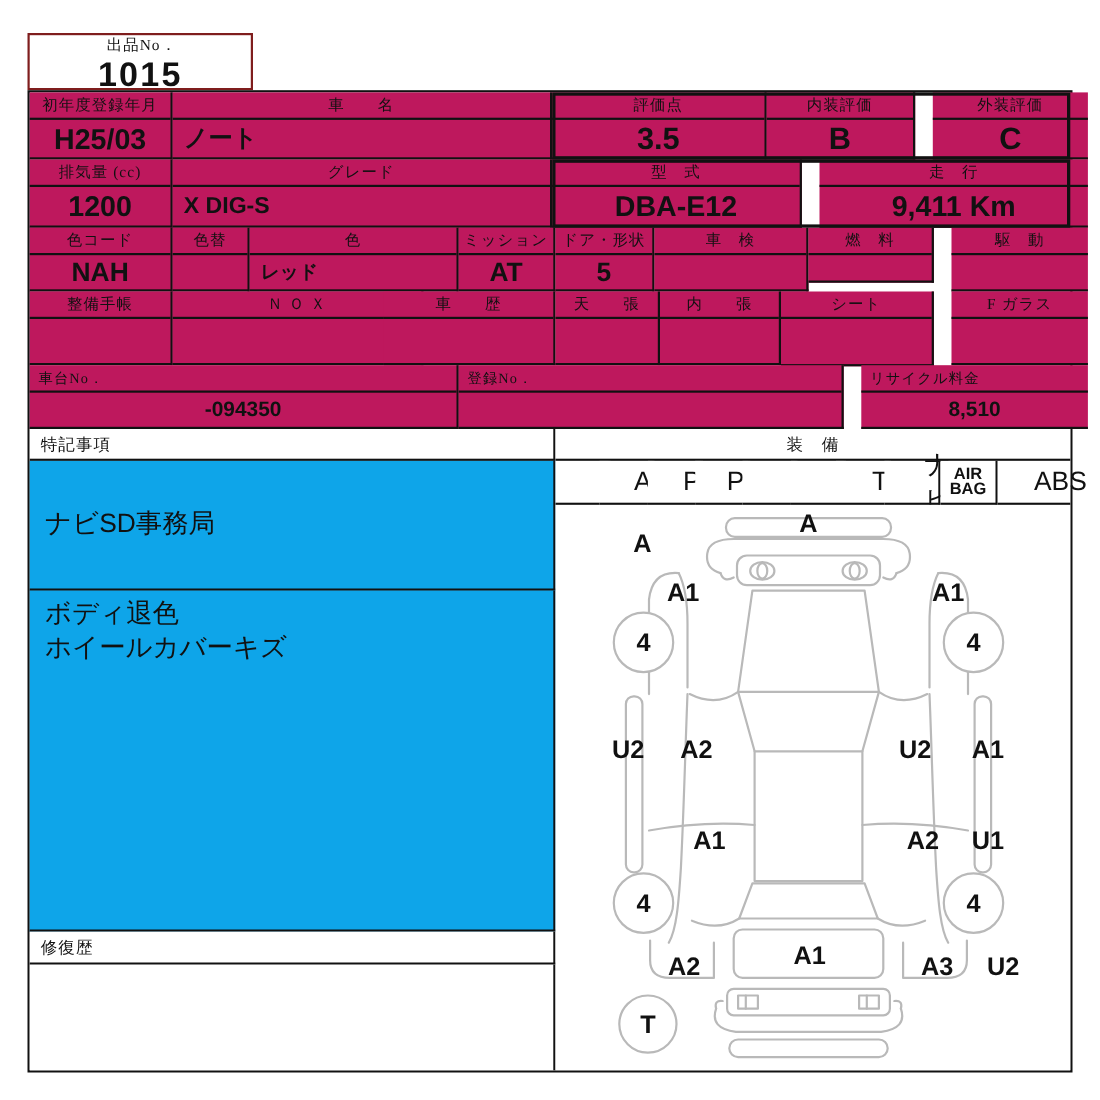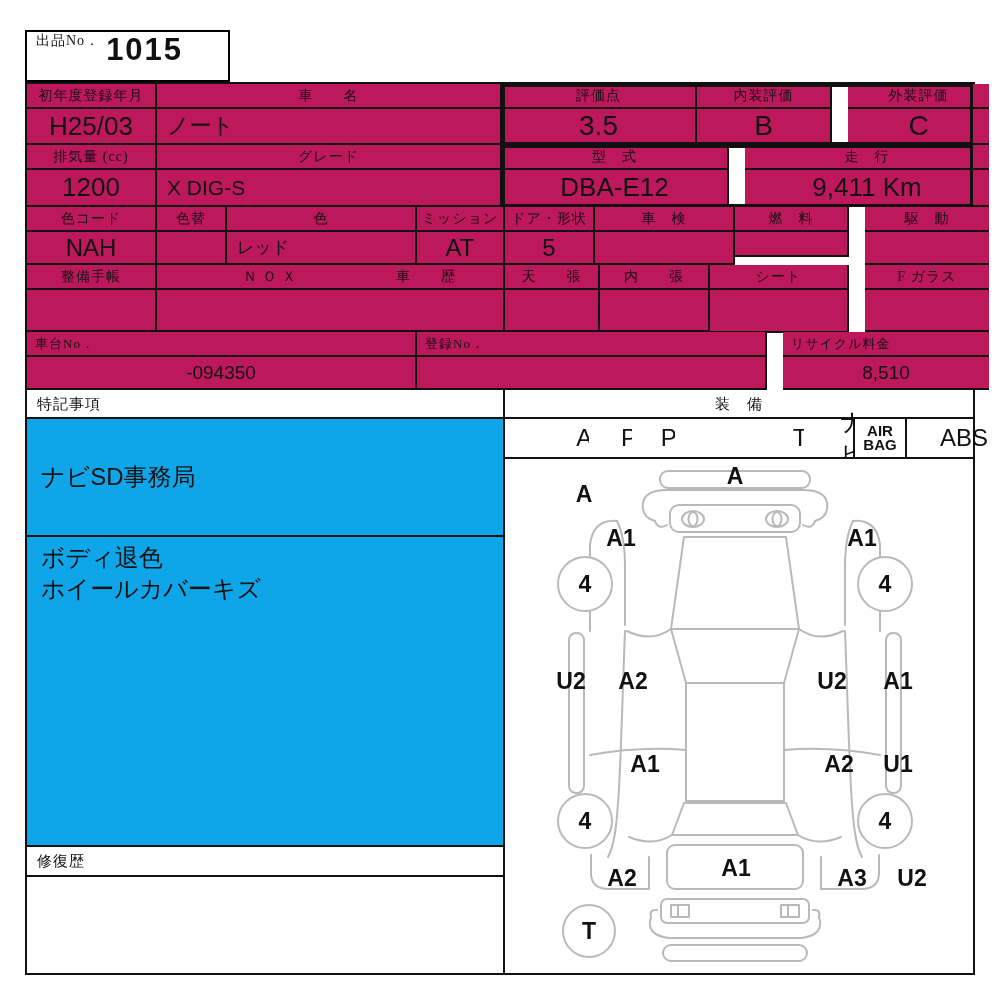--- a/index.html
+++ b/index.html
@@ -1,35 +1,35 @@
 <!DOCTYPE html>
 <html><head>
 <meta charset="utf-8">
 <style>
   html,body { margin:0; padding:0; background:#fff; }
   .page { position:relative; width:1000px; height:1000px; background:#fff;
           font-family:"Liberation Sans","DejaVu Sans",sans-serif; color:#111; overflow:hidden; }
 
   
   .lot-box { position:absolute; left:25px; top:30px; width:205px; height:52px;
-             border:2px solid #000000; box-sizing:border-box; display:flex; background:#fff; }
+             border:2px solid #7f1d1d; box-sizing:border-box; display:flex; align-items:center; background:#fff;flex-direction:column; }
   .lot-label { font:14px "Liberation Serif","DejaVu Serif",serif; padding:0 6px 0 9px; letter-spacing:1px; }
   .lot-value { font-weight:bold; font-size:31px; letter-spacing:2px; }
 
   
   .sheet { position:absolute; left:25px; top:82px; width:950px; height:893px;
            border:2px solid #111; box-sizing:border-box; background:#fff; }
   .cell { position:absolute; box-sizing:border-box; border-right:2px solid #111; border-bottom:2px solid #111;
           display:flex; flex-direction:column; background:#be185d; }
   .cell.nor { border-right:none;margin-left:16px; }
   .hd { font:14px "Liberation Serif","DejaVu Serif",serif; text-align:center; letter-spacing:1px;
         border-bottom:2px solid #111; padding:3px 2px 2px; white-space:nowrap; overflow:hidden; }
   .hd.left { text-align:left; padding-left:8px; font-size:13px; }
   .val { flex:1; display:flex; align-items:center; justify-content:center;
-         font-weight:normal; white-space:nowrap; }
+         font-weight:bold; white-space:nowrap; }
   .val.left { justify-content:flex-start; padding-left:10px; }
   .v28{font-size:28px} .v26{font-size:26px} .v24{font-size:24px} .v23{font-size:19px}
   .v22{font-size:22px} .v21{font-size:21px} .v17{font-size:17px}
 
   
   .thick { position:absolute; box-sizing:border-box; border:3px solid #111; pointer-events:none; }
 
   
   .hdrcell { position:absolute; box-sizing:border-box; border-right:2px solid #111; border-bottom:2px solid #111;
              font:15px "Liberation Serif","DejaVu Serif",serif; padding:5px 10px 0; letter-spacing:1px; background:#fff; }

